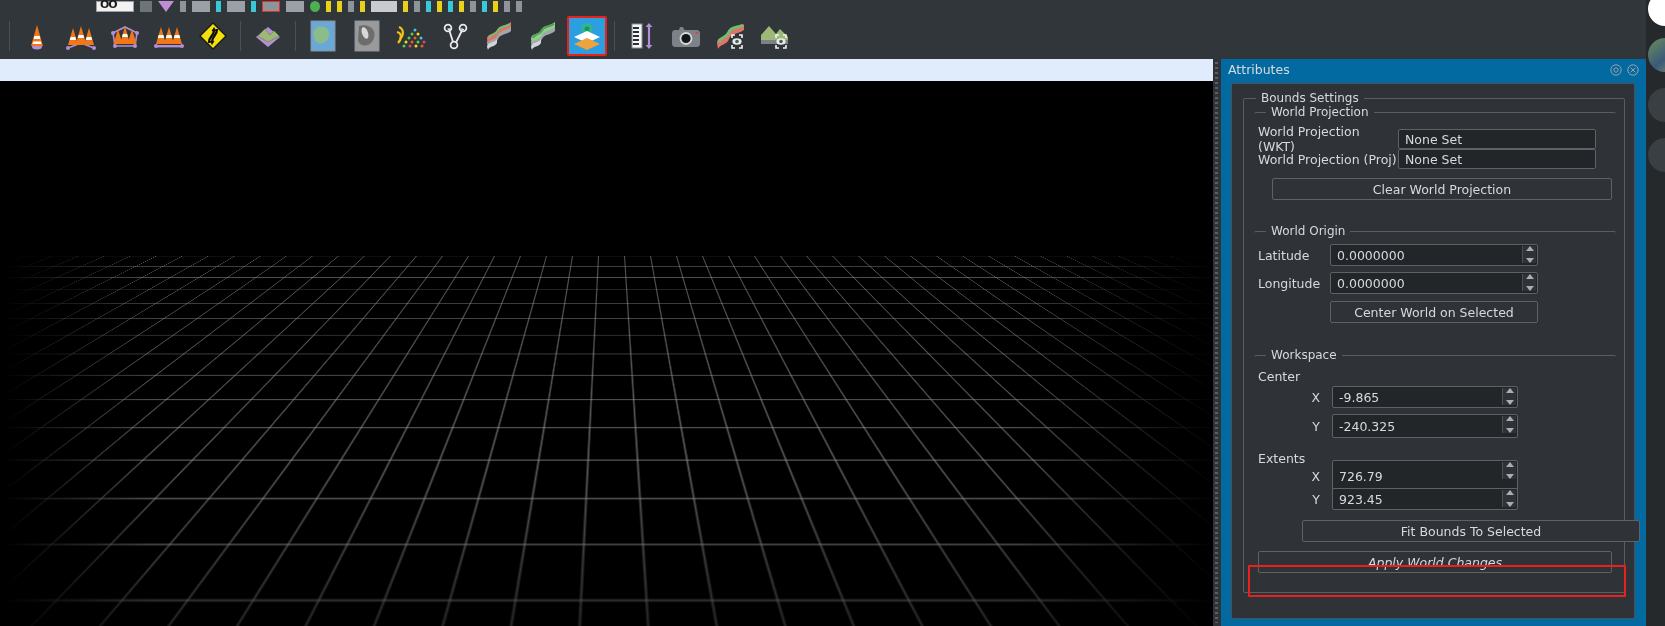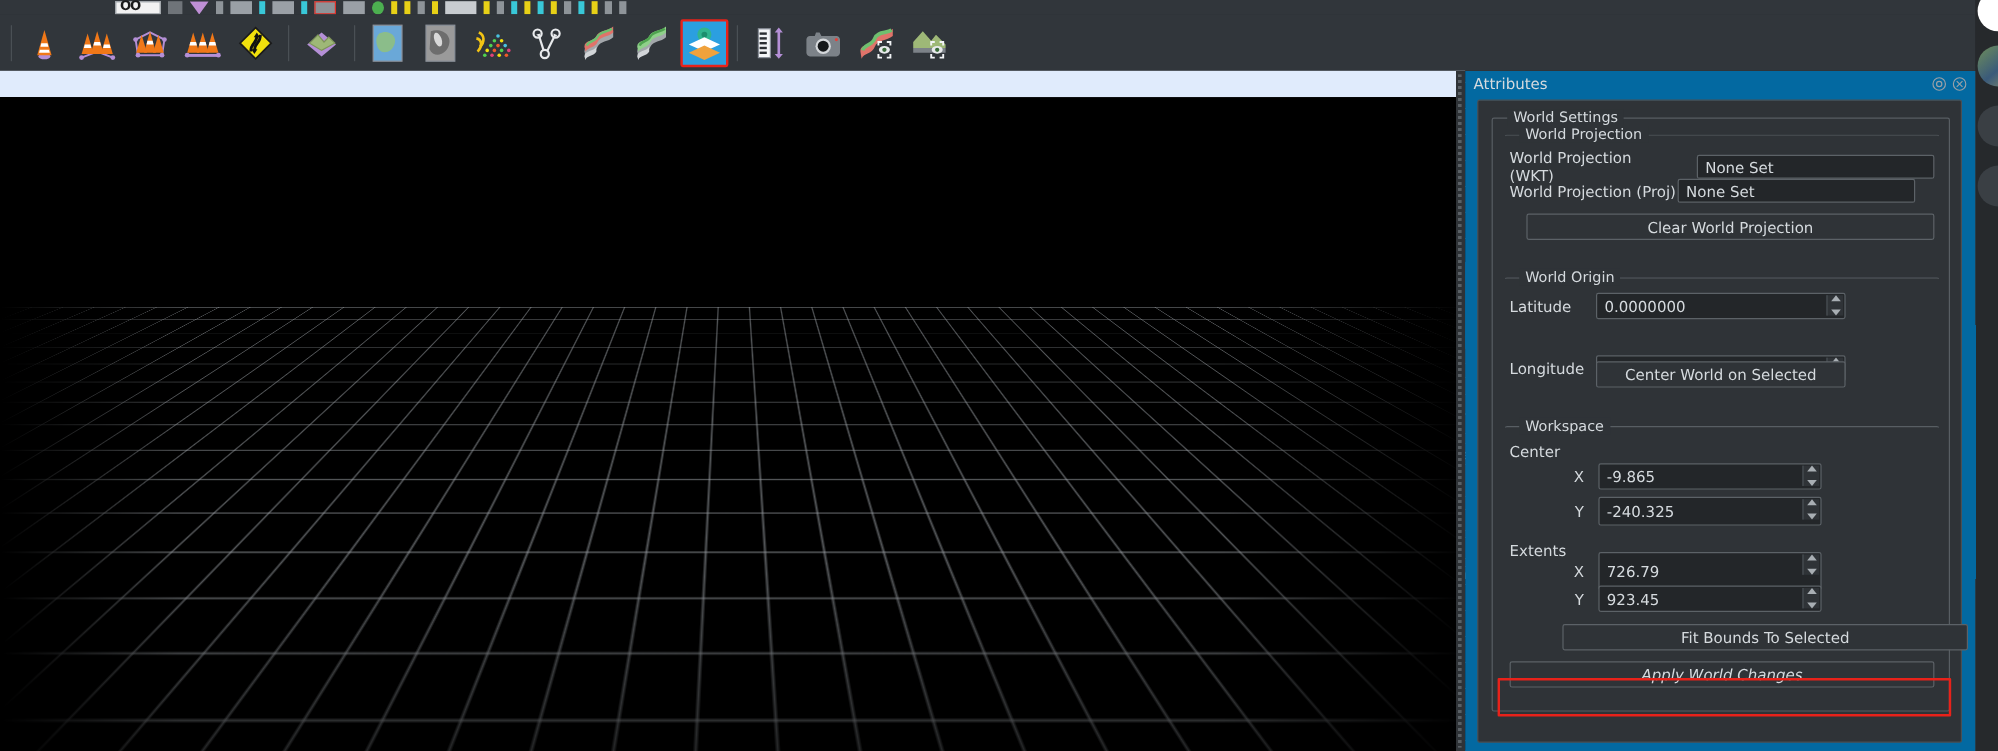--- a/index.html
+++ b/index.html
@@ -479,26 +479,26 @@
       </svg>
       <svg class="dock-btn" viewBox="0 0 12 12">
         <circle cx="6" cy="6" r="5.2" fill="none" stroke="#9aa0a6" stroke-width="1"></circle>
         <path d="M3.6 3.6 L8.4 8.4 M8.4 3.6 L3.6 8.4" stroke="#9aa0a6" stroke-width="1"></path>
       </svg>
     </div>
 
     <div class="panel">
 
       <div class="gbox" style="position:absolute;left:11px;top:14px;width:382px;height:495px;">
-        <div class="gtitle">World Settings</div>
+        <div class="gtitle">Bounds Settings</div>
 
         <div class="gbox" style="position:absolute;left:10px;top:13px;width:362px;height:108px;border-left:none;border-right:none;border-bottom:none;">
           <div class="gtitle">World Projection</div>
 
-          <div class="row" style="position:absolute;left:4px;top:11px;width:354px;justify-content:space-between;">
+          <div class="row" style="position:absolute;left:4px;top:11px;width:354px;">
             <div class="lbl" style="width:140px;">World Projection (WKT)</div>
             <div class="field" style="width:198px;">None Set</div>
           </div>
 
           <div class="row" style="position:absolute;left:4px;top:36px;width:354px;">
             <div class="lbl" style="width:140px;">World Projection (Proj)</div>
             <div class="field" style="width:198px;">None Set</div>
           </div>
 
           <div class="btn" style="position:absolute;left:18px;top:65px;width:340px;">Clear World Projection</div>
@@ -511,21 +511,21 @@
             <div class="lbl" style="width:72px;">Latitude</div>
             <div class="field" style="width:208px;height:22px;">
               <span>0.0000000</span>
               <span class="spin">
                   <i class="up"></i>
                   <i class="dn"></i>
                 </span>
             </div>
           </div>
 
-          <div class="row" style="position:absolute;left:4px;top:40px;width:354px;margin-top:24px;">
+          <div class="row" style="position:absolute;left:4px;top:40px;width:354px;">
             <div class="lbl" style="width:72px;">Longitude</div>
             <div class="field" style="width:208px;height:22px;">
               <span>0.0000000</span>
               <span class="spin">
                   <i class="up"></i>
                   <i class="dn"></i>
                 </span>
             </div>
           </div>
 

